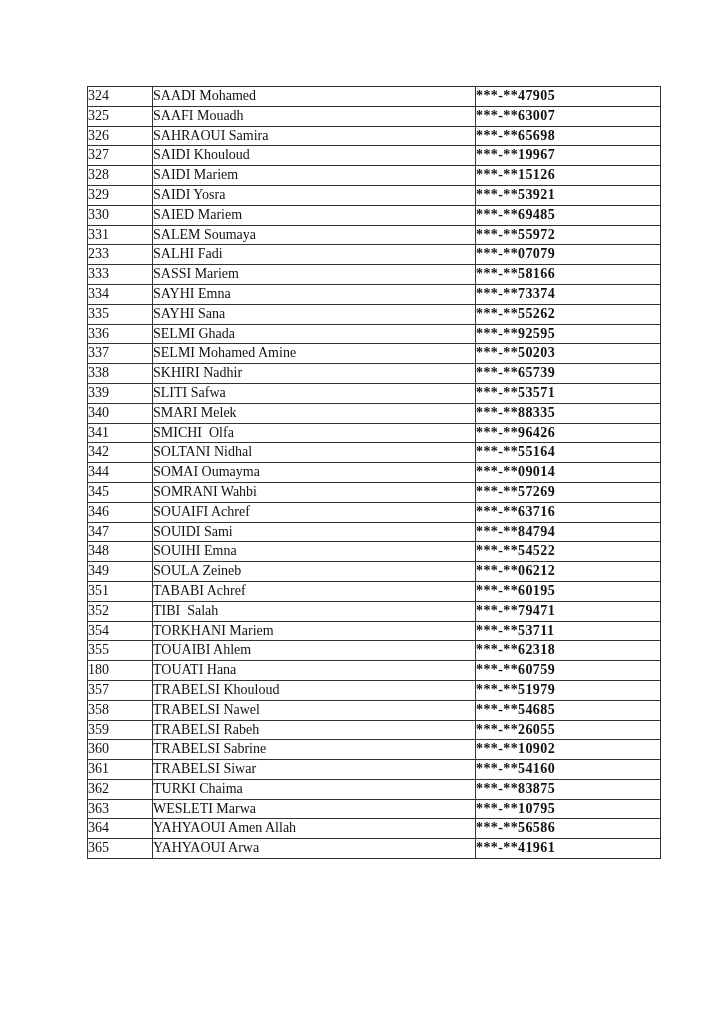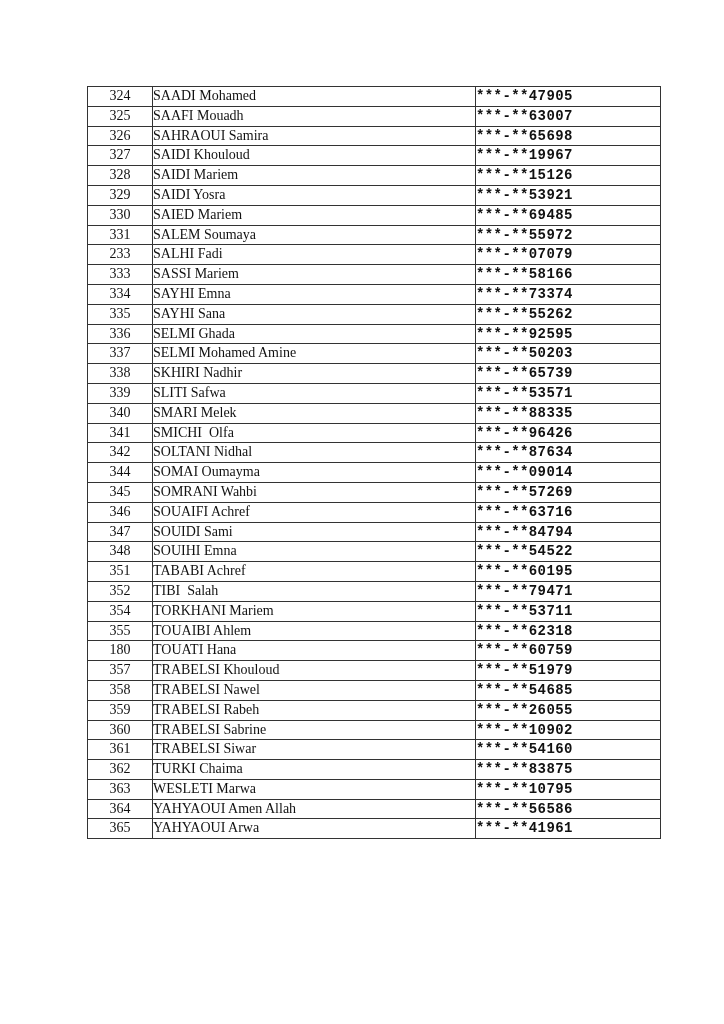--- a/index.html
+++ b/index.html
@@ -28,33 +28,32 @@
     height: 18.8px;
     font-size: 14px;
     line-height: 18.8px;
     color: #111111;
     padding: 0;
     overflow: hidden;
     vertical-align: middle;
   }
   td.num {
     width: 64px;
-    text-align: center;
+    text-align: left;
   }
   td.name {
     width: 322px;
     padding-left: 9px;
     white-space: pre;
   }
   td.masked {
     width: 184px;
     padding-left: 7px;
     font-weight: bold;
     letter-spacing: 0.4px;
-    font-family: Liberation Mono, monospace;
   }
 </style>
 </head>
 <body>
 
 <div class="page">
   <table class="id-table">
     <tbody id="table-body">
         <tr>
           <td class="num">324</td>
@@ -142,21 +141,21 @@
           <td class="masked">***-**88335</td>
         </tr>
         <tr>
           <td class="num">341</td>
           <td class="name">SMICHI  Olfa</td>
           <td class="masked">***-**96426</td>
         </tr>
         <tr>
           <td class="num">342</td>
           <td class="name">SOLTANI Nidhal</td>
-          <td class="masked">***-**87634</td>
+          <td class="masked">***-**55164</td>
         </tr>
         <tr>
           <td class="num">344</td>
           <td class="name">SOMAI Oumayma</td>
           <td class="masked">***-**09014</td>
         </tr>
         <tr>
           <td class="num">345</td>
           <td class="name">SOMRANI Wahbi</td>
           <td class="masked">***-**57269</td>
@@ -168,20 +167,25 @@
         </tr>
         <tr>
           <td class="num">347</td>
           <td class="name">SOUIDI Sami</td>
           <td class="masked">***-**84794</td>
         </tr>
         <tr>
           <td class="num">348</td>
           <td class="name">SOUIHI Emna</td>
           <td class="masked">***-**54522</td>
+        </tr>
+        <tr>
+          <td class="num">349</td>
+          <td class="name">SOULA Zeineb</td>
+          <td class="masked">***-**06212</td>
         </tr>
         <tr>
           <td class="num">351</td>
           <td class="name">TABABI Achref</td>
           <td class="masked">***-**60195</td>
         </tr>
         <tr>
           <td class="num">352</td>
           <td class="name">TIBI  Salah</td>
           <td class="masked">***-**79471</td>

